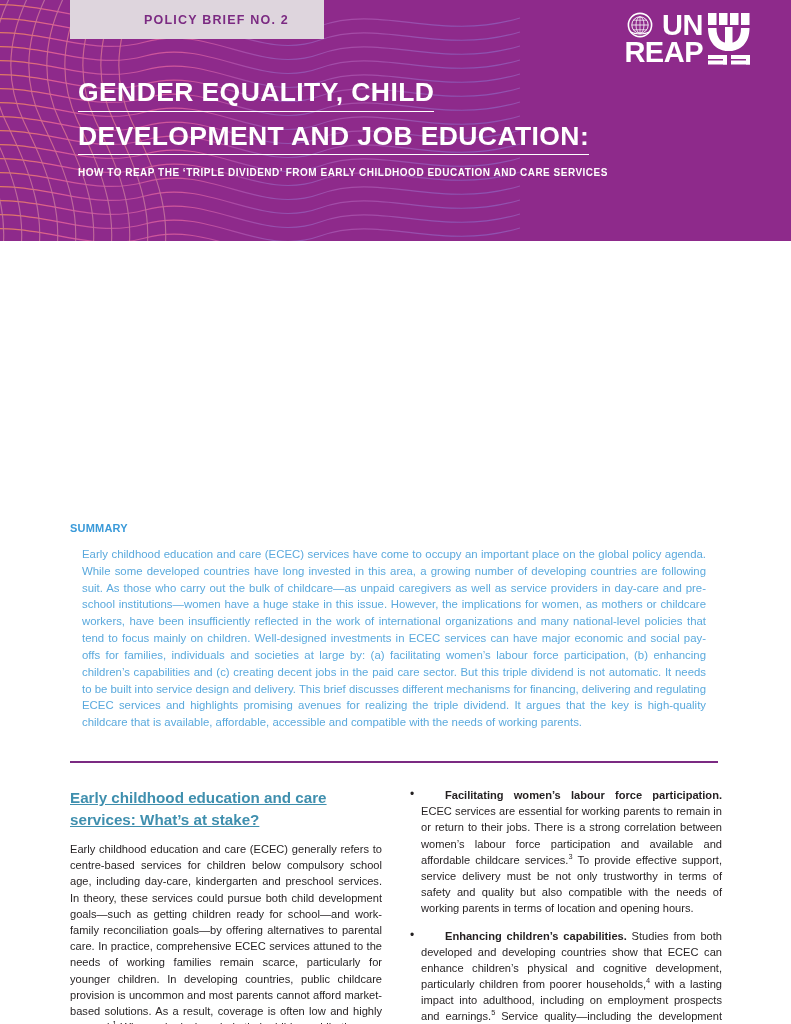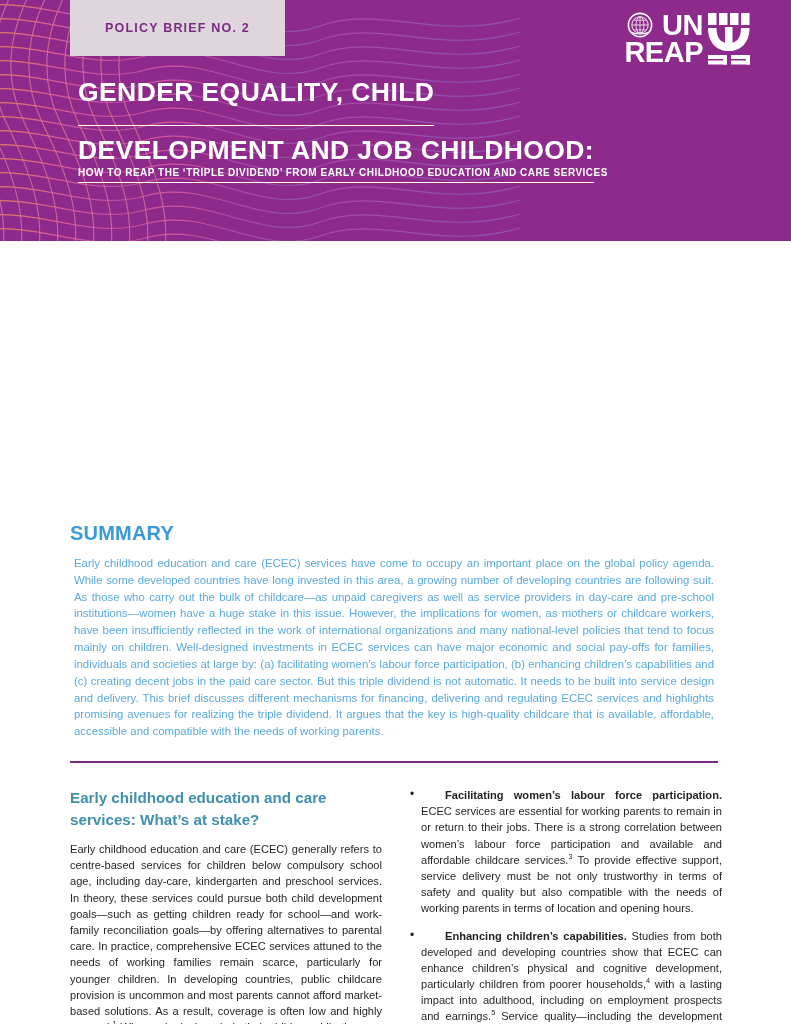--- a/index.html
+++ b/index.html
@@ -30,26 +30,27 @@
     top: -18px;
     width: 560px;
     height: 290px;
     pointer-events: none;
   }
   .policy-tab {
     position: absolute;
     left: 70px;
     top: 0;
     width: 215px;
-    height: 56px;
+    height: 39px;
     background: #ded5dd;
     display: flex;
     align-items: center;
     justify-content: center;
     z-index: 5;
+    padding-left: 39px;
   }
   .policy-tab span {
     font-size: 12.5px;
     font-weight: bold;
     letter-spacing: 1.2px;
     color: #7b2a82;
     font-family: "Liberation Sans", sans-serif;
   }
 
   .logo {
@@ -96,21 +97,21 @@
     width: 640px;
   }
   .title-line {
     display: inline-block;
     color: #ffffff;
     font-size: 26.5px;
     font-weight: bold;
     letter-spacing: 0.4px;
     font-family: "Liberation Sans", sans-serif;
     border-bottom: 1.6px solid #ffffff;
-    padding-bottom: 17px;
+    padding-bottom: 3px;
     margin-bottom: 10px;
     line-height: 1.12;
   }
   .header-subtitle {
     position: absolute;
     left: 78px;
     top: 165px;
     z-index: 5;
     width: 600px;
     color: #ffffff;
@@ -126,34 +127,34 @@
     position: relative;
     padding: 0;
   }
   .summary {
     position: absolute;
     left: 70px;
     top: 281px;
     width: 648px;
   }
   .summary-heading {
-    font-size: 20px;
+    font-size: 11px;
     font-weight: bold;
     color: #3a9ad9;
     font-family: "Liberation Sans", sans-serif;
     letter-spacing: 0.2px;
     margin: 0 0 10px 0;
   }
   .summary-text {
     font-size: 11.4px;
     line-height: 1.475;
     color: #5aa9dd;
     font-family: "Liberation Sans", sans-serif;
     text-align: justify;
-    margin: 4px;
+    margin: 12px;
   }
 
   .divider {
     position: absolute;
     left: 70px;
     top: 520px;
     width: 648px;
     height: 2px;
     background: #7b2a82;
   }
@@ -169,20 +170,21 @@
   .col {
     width: 312px;
   }
   .section-heading {
     font-size: 15.2px;
     font-weight: bold;
     color: #3f8fae;
     line-height: 1.45;
     margin: 0 0 10px 0;
     font-family: "Liberation Sans", sans-serif;
+    text-decoration: underline;
   }
   .body-p {
     font-size: 11.1px;
     line-height: 1.46;
     color: #231f20;
     text-align: justify;
     margin: 0 0 11px 0;
     font-family: "Liberation Sans", sans-serif;
   }
   .body-p:last-child { margin-bottom: 0; }
@@ -307,21 +309,21 @@
         <rect x="16" y="42" width="4" height="9.5"></rect>
         <rect x="24" y="42" width="19" height="4"></rect>
         <rect x="24" y="47.5" width="19" height="4"></rect>
         <rect x="39" y="42" width="4" height="9.5"></rect>
       </g>
     </svg>
   </div>
 
   <div class="header-title">
     <div><span class="title-line">GENDER EQUALITY, CHILD</span></div>
-    <div><span class="title-line">DEVELOPMENT AND JOB CHILDHOOD:</span></div>
+    <div><span class="title-line">DEVELOPMENT AND JOB EDUCATION:</span></div>
   </div>
 
   <div class="header-subtitle">HOW TO REAP THE ‘TRIPLE DIVIDEND’ FROM EARLY CHILDHOOD EDUCATION AND CARE SERVICES</div>
 </div>
 
 <div class="page">
 
   <div class="summary">
     <div class="summary-heading">SUMMARY</div>
     <p class="summary-text">Early childhood education and care (ECEC) services have come to occupy an important place on the global policy agenda. While some developed countries have long invested in this area, a growing number of developing countries are following suit. As those who carry out the bulk of childcare—as unpaid caregivers as well as service providers in day-care and pre-school institutions—women have a huge stake in this issue. However, the implications for women, as mothers or childcare workers, have been insufficiently reflected in the work of international organizations and many national-level policies that tend to focus mainly on children. Well-designed investments in ECEC services can have major economic and social pay-offs for families, individuals and societies at large by: (a) facilitating women’s labour force participation, (b) enhancing children’s capabilities and (c) creating decent jobs in the paid care sector. But this triple dividend is not automatic. It needs to be built into service design and delivery. This brief discusses different mechanisms for financing, delivering and regulating ECEC services and highlights promising avenues for realizing the triple dividend. It argues that the key is high-quality childcare that is available, affordable, accessible and compatible with the needs of working parents.</p>

